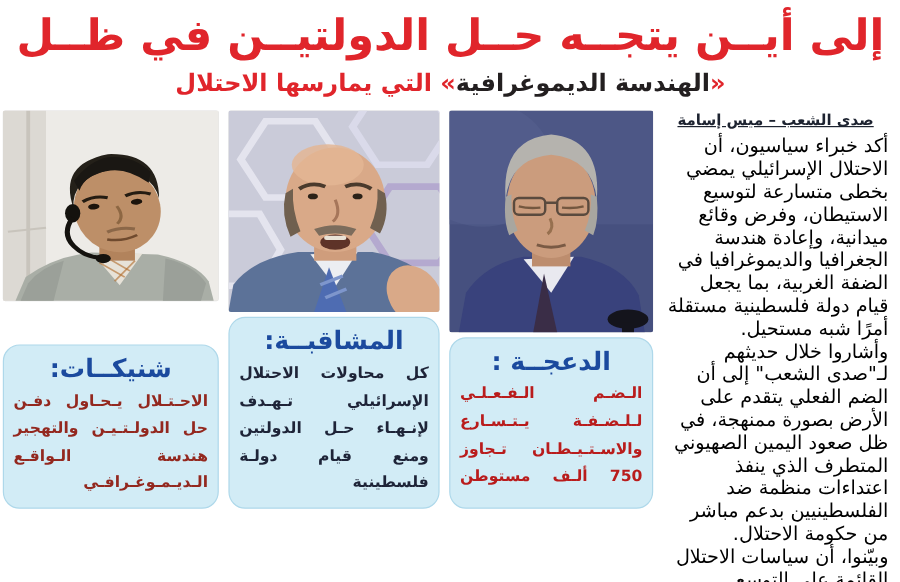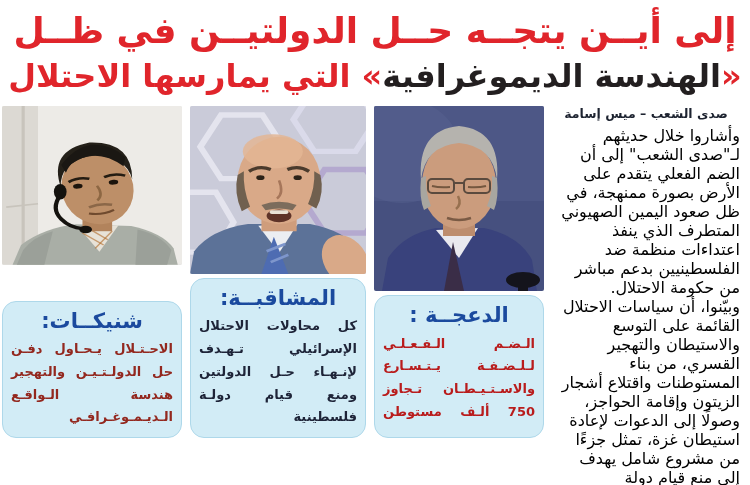--- a/index.html
+++ b/index.html
@@ -3,31 +3,31 @@
 <meta charset="utf-8">
 <style>
   * { box-sizing: border-box; margin: 0; padding: 0; }
   html, body { width: 750px; height: 485px; background: #ffffff; }
   body { font-family: "DejaVu Sans", sans-serif; overflow: hidden; }
   .page { width: 750px; height: 342px; padding: 10px 6px 4px; direction: rtl; margin-left: 17px; }
 
   
   .headline { text-align: center; font-weight: bold; line-height: 1.18; }
   .headline-line1 { font-size: 36px; color: #e0252b; letter-spacing: -1px; }
-  .headline-line2 { font-size: 32px; margin-top: 6px; letter-spacing: -1px; }
+  .headline-line2 { font-size: 20px; margin-top: 6px; letter-spacing: -1px; }
   .hl-red  { color: #e0252b; }
   .hl-dark { color: #231f20; }
 
   
   .main { display: flex; direction: rtl; gap: 8px; margin-top: 10px; padding: 0 4px; height: 332px; }
 
   
   .article-col { width: 188px; flex: 0 0 188px; }
   .byline { font-size: 12.5px; font-weight: bold; color: #1d2330; text-align: center;
-            margin-bottom: 5px; }
+            text-decoration: underline; margin-bottom: 5px; }
 
   
   .speaker-col { display: flex; flex-direction: column; }
   .col-daajah    { width: 170px; flex: 0 0 170px; justify-content: center; }
   .col-mashaqbeh { width: 176px; flex: 0 0 176px; border-radius: 10px; }
   .col-shnaikat  { width: 180px; flex: 0 0 180px; gap: 32px; }
   .photo { height: 185px; overflow: hidden; border-radius: 2px; background: #ddd; }
   .photo svg { display: block; width: 100%; height: 100%; }
 
   .caption { background: #d2ecf6; border: 1px solid #aed8ea; border-radius: 14px;
@@ -46,20 +46,21 @@
     <div class="headline-line1 hl-red">إلى أيــن يتجــه حــل الدولتيــن في ظــل</div>
     <div class="headline-line2">
       <span class="hl-red">«</span><span class="hl-dark">الهندسة الديموغرافية</span><span class="hl-red">»</span><span class="hl-red"> التي يمارسها الاحتلال</span>
     </div>
   </div>
 
   <div class="main">
 
     <div class="article-col">
       <div class="byline">صدى الشعب – ميس إسامة</div>
+      <p>أكد خبراء سياسيون، أن الاحتلال الإسرائيلي يمضي بخطى متسارعة لتوسيع الاستيطان، وفرض وقائع ميدانية، وإعادة هندسة الجغرافيا والديموغرافيا في الضفة الغربية، بما يجعل قيام دولة فلسطينية مستقلة أمرًا شبه مستحيل.</p>
       <p>وأشاروا خلال حديثهم لـ"صدى الشعب" إلى أن الضم الفعلي يتقدم على الأرض بصورة ممنهجة، في ظل صعود اليمين الصهيوني المتطرف الذي ينفذ اعتداءات منظمة ضد الفلسطينيين بدعم مباشر من حكومة الاحتلال.</p>
       <p>وبيّنوا، أن سياسات الاحتلال القائمة على التوسع والاستيطان والتهجير القسري، من بناء المستوطنات واقتلاع أشجار الزيتون وإقامة الحواجز، وصولًا إلى الدعوات لإعادة استيطان غزة، تمثل جزءًا من مشروع شامل يهدف إلى منع قيام دولة فلسطينية، وتقويض الحقوق الوطنية للشعب الفلسطيني، وخلق واقع ديموغرافي جديد يحمل تداعيات خطيرة على الأردن والمنطقة بأكملها.</p>
     </div>
 
     <div class="speaker-col col-daajah">
       <div class="photo">
         <svg viewBox="0 0 170 185" preserveAspectRatio="none">
           <rect width="170" height="185" fill="#46507f"></rect>
           <rect width="170" height="95" fill="#535d8c" opacity="0.55"></rect>
           <ellipse cx="28" cy="45" rx="58" ry="52" fill="#5d6796" opacity="0.35"></ellipse>

